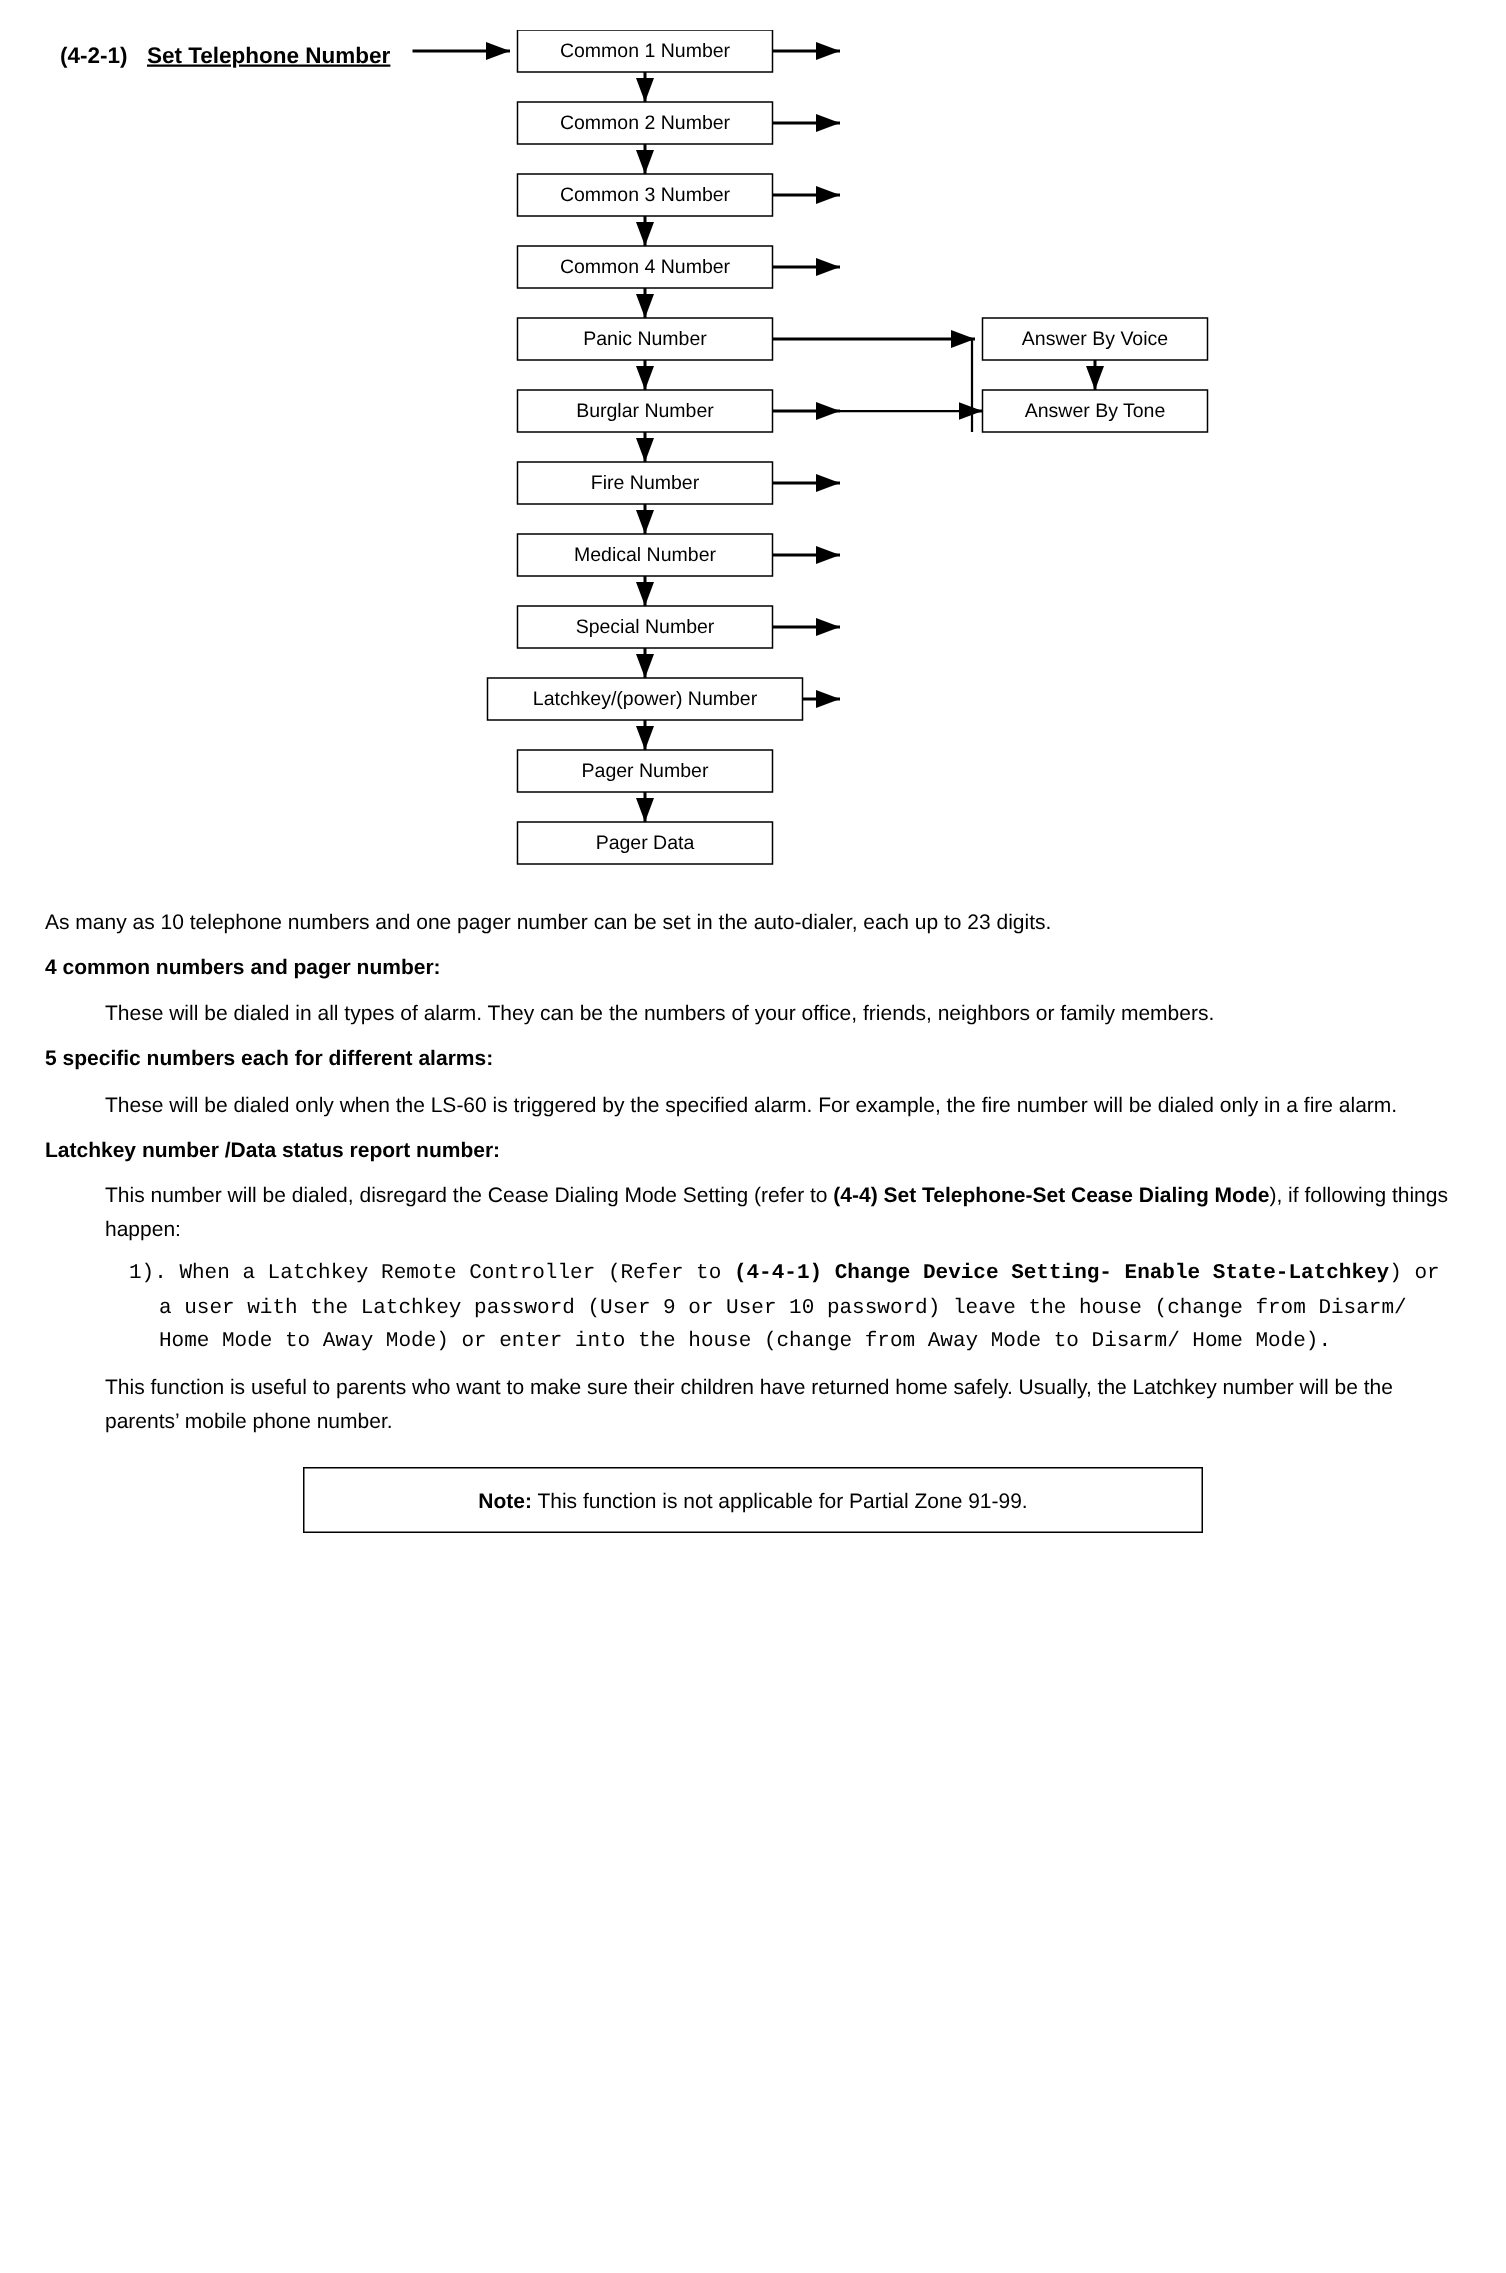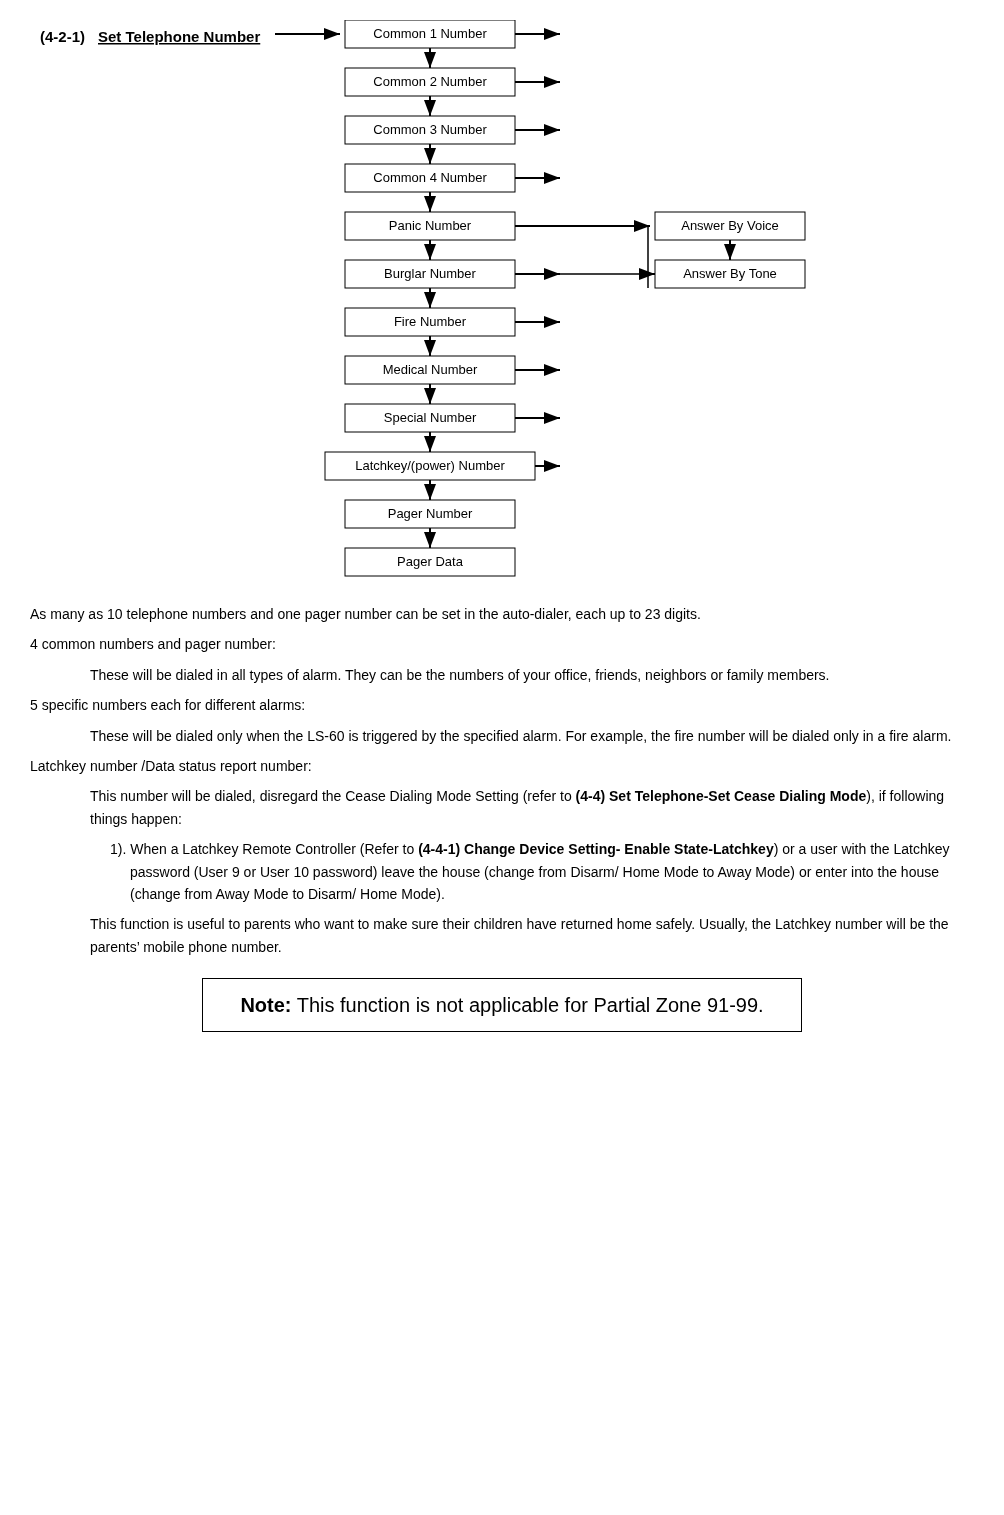--- a/index.html
+++ b/index.html
@@ -17,34 +17,34 @@
     .content {
       margin-top: 10px;
       line-height: 1.6;
     }
 
     .content p {
       margin-bottom: 8px;
     }
 
     .content p.bold {
-      font-weight: normal;
+      font-weight: bold;
     }
 
     .content .indent {
-      margin-left: 60px;
+      margin-left: 40px;
     }
 
     .note-box {
       border: 1px solid #000;
       padding: 10px 20px;
       margin: 20px auto;
       width: 600px;
       text-align: center;
-      font-size: 20px;
+      font-size: 14px;
     }
 
     .page-num {
       text-align: center;
       margin-top: 20px;
       font-size: 14px;
     }
 
     
     .diagram-svg-container {
@@ -166,21 +166,21 @@
   <p class="indent">These will be dialed in all types of alarm. They can be the numbers of your office, friends, neighbors or family members.</p>
 
   <p class="bold">5 specific numbers each for different alarms:</p>
   <p class="indent">These will be dialed only when the LS-60 is triggered by the specified alarm. For example, the fire number will be dialed only in a fire alarm.</p>
 
   <p class="bold">Latchkey number /Data status report number:</p>
   <p class="indent">
     This number will be dialed, disregard the Cease Dialing Mode Setting (refer to
     <b>(4-4) Set Telephone-Set Cease Dialing Mode</b>), if following things happen:
   </p>
-  <p class="indent" style="margin-left:80px; text-indent: -20px; padding-left: 20px;">
+  <p class="indent" style="margin-left:56px; text-indent: -20px; padding-left: 20px; font-family: Liberation Mono, monospace;">
     1).  When a Latchkey Remote Controller (Refer to <b>(4-4-1) Change Device Setting- Enable State-Latchkey</b>) or a user with the Latchkey password (User 9 or User 10 password) leave the house (change from Disarm/ Home Mode to Away Mode) or enter into the house (change from Away Mode to Disarm/ Home Mode).
   </p>
   <p class="indent">This function is useful to parents who want to make sure their children have returned home safely. Usually, the Latchkey number will be the parents’ mobile phone number.</p>
 
   <div class="note-box">
     <span><b>Note:</b> This function is not applicable for Partial Zone 91-99.</span>
   </div>
 
 </div>
 

